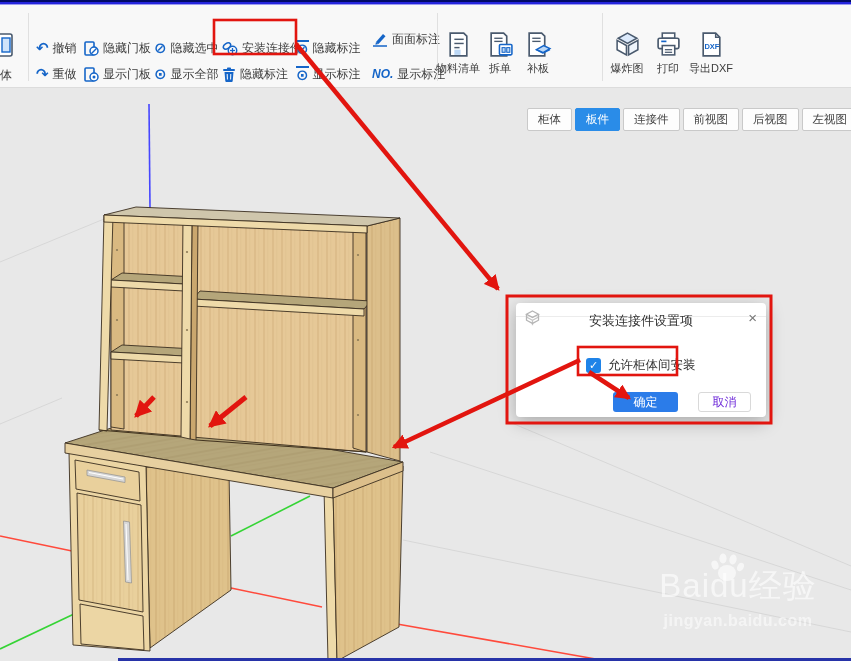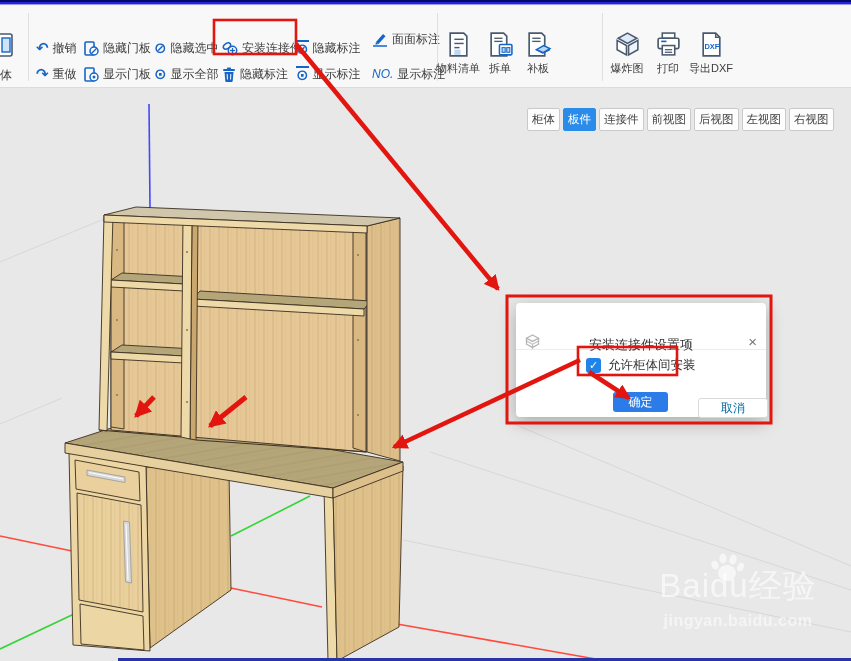--- a/index.html
+++ b/index.html
@@ -17,48 +17,48 @@
 
   
   .toolbar{position:absolute;left:0;top:5px;width:851px;height:83px;background:#f8f8f8;
     border-bottom:1px solid #dcdcdc;z-index:5;color:#3c3c3c;font-size:12px;}
   .tb-sep{position:absolute;top:8px;height:68px;width:1px;background:#e0e0e0;}
   .tb-item{position:absolute;height:20px;display:flex;align-items:center;gap:4px;white-space:nowrap;cursor:default;}
   .tb-item .glyph{color:var(--icon-blue);font-weight:bold;font-size:15px;line-height:14px;}
   .tb-item .glyph.overline{border-top:2px solid var(--icon-blue);}
   .tb-big{position:absolute;top:26px;width:56px;display:flex;flex-direction:column;align-items:center;gap:3px;}
   .tb-big .lbl{font-size:11px;color:#3c3c3c;}
-  .no-prefix{color:var(--icon-blue);font-weight:normal;font-style:italic;font-size:12px;}
+  .no-prefix{color:var(--icon-blue);font-weight:bold;font-style:italic;font-size:12px;}
   .partial-btn{position:absolute;left:-12px;top:26px;width:34px;height:50px;}
   .partial-btn .lbl{position:absolute;left:12px;top:36px;font-size:12px;}
 
   
   .tabs{position:absolute;left:527px;top:108px;height:23px;display:flex;gap:3px;z-index:10;}
-  .tab{height:23px;padding:0 4px;display:flex;align-items:center;background:#fdfdfd;
+  .tab{height:23px;padding:0 10px;display:flex;align-items:center;background:#fdfdfd;
     border:1px solid #c9c9c9;border-radius:2px;font-size:11.5px;color:#444;white-space:nowrap;}
   .tab.active{background:#2a8ce8;border-color:#2a8ce8;color:#fff;text-align:center;}
 
   
   .scene{position:absolute;left:0;top:0;z-index:1;}
 
   
   .dialog{position:absolute;left:516px;top:303px;width:250px;height:114px;background:#fff;
     border-radius:4px;box-shadow:0 5px 18px rgba(0,0,0,.28);z-index:30;}
-  .dlg-header{position:relative;height:23px;border-bottom:1px solid #ececec;margin-top:24px;}
+  .dlg-header{position:relative;height:14px;border-bottom:1px solid #ececec;}
   .dlg-title{position:absolute;left:0;right:0;top:9px;text-align:center;font-size:13px;color:#333;}
   .dlg-close{position:absolute;right:9px;top:7px;font-size:15px;color:#777;cursor:pointer;line-height:16px;}
   .dlg-logo{position:absolute;left:7px;top:6px;width:19px;height:19px;}
   .dlg-check-row{position:absolute;left:70px;top:54px;display:flex;align-items:center;gap:7px;}
   .checkbox{width:15px;height:15px;border-radius:3px;background:#1f83e8;color:#fff;font-size:11px;
     display:flex;align-items:center;justify-content:center;font-weight:bold;cursor:pointer;}
   .dlg-check-label{font-size:12.5px;color:#333;}
   .btn{position:absolute;top:89px;height:20px;border-radius:3px;font-size:12px;display:flex;
     align-items:center;justify-content:center;cursor:pointer;}
-  .btn-ok{left:97px;width:55px;background:var(--accent-blue);color:#fff;}
-  .btn-cancel{left:182px;width:70px;background:#fff;border:1px solid #d9d9d9;color:#0369a1;margin-top:6px;}
+  .btn-ok{left:97px;width:65px;background:var(--accent-blue);color:#fff;}
+  .btn-cancel{left:182px;width:53px;background:#fff;border:1px solid #d9d9d9;color:#6d28d9;}
 
   
   .watermark{position:absolute;left:638px;top:560px;width:200px;z-index:8;color:rgba(255,255,255,.62);
     text-align:center;pointer-events:none;}
   .wm-row1{position:relative;font-size:33px;font-weight:normal;letter-spacing:1px;line-height:52px;height:52px;}
   .wm-paw{position:absolute;left:70px;top:-8px;}
   .wm-row2{font-size:16px;font-weight:bold;letter-spacing:.5px;opacity:.9;}
 
   .bottom-strip{position:absolute;left:118px;bottom:0;width:733px;height:3px;background:#2733a8;z-index:9;}
 

